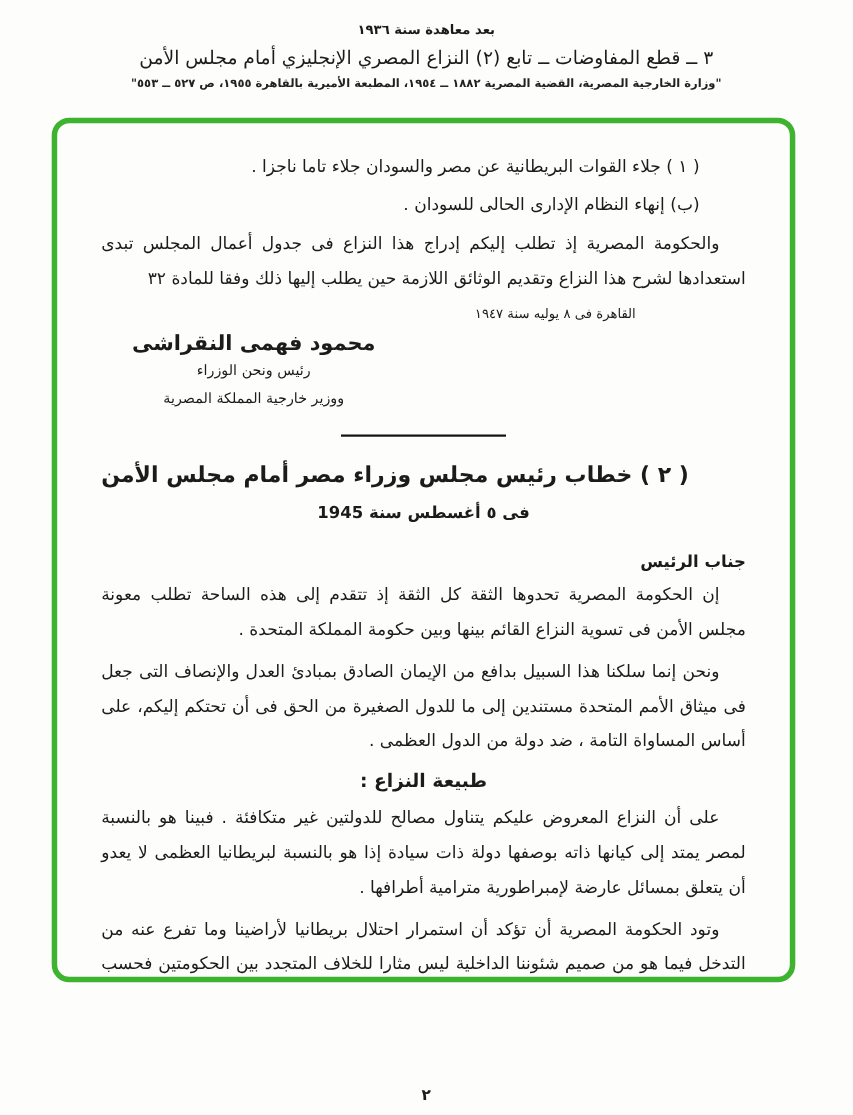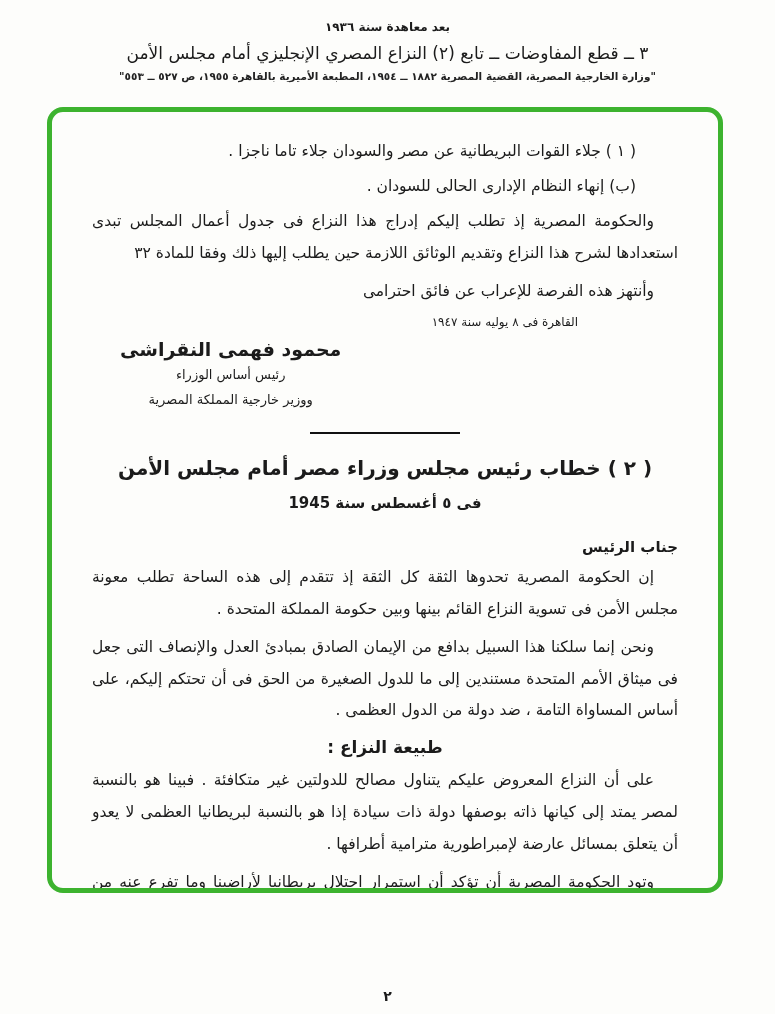--- a/index.html
+++ b/index.html
@@ -71,21 +71,21 @@
   .divider {
     width: 150px;
     height: 0;
     border-top: 2px solid #111;
     margin: 20px auto 18px auto;
   }
 
   .speech-heading {
     font-size: 20px;
     font-weight: bold;
-    text-align: center;
+    text-align: left;
     margin: 0 0 10px 0;
     line-height: 1.6;
   }
   .speech-date {
     font-size: 15px;
     font-weight: bold;
     text-align: center;
     margin: 0 0 26px 0;
   }
   .salutation {
@@ -118,26 +118,25 @@
   <div class="hdr-note">بعد معاهدة سنة ١٩٣٦</div>
   <div class="hdr-title">٣ ــ قطع المفاوضات ــ تابع (٢) النزاع المصري الإنجليزي أمام مجلس الأمن</div>
   <div class="hdr-cite">"وزارة الخارجية المصرية، القضية المصرية ١٨٨٢ ــ ١٩٥٤، المطبعة الأميرية بالقاهرة ١٩٥٥، ص ٥٢٧ ــ ٥٥٣"</div>
 </header>
 
 <div class="green-box">
 
   <p class="item">( ١ ) جلاء القوات البريطانية عن مصر والسودان جلاء تاما ناجزا .</p>
   <p class="item">(ب) إنهاء النظام الإدارى الحالى للسودان .</p>
   <p class="para">والحكومة المصرية إذ تطلب إليكم إدراج هذا النزاع فى جدول أعمال المجلس تبدى استعدادها لشرح هذا النزاع وتقديم الوثائق اللازمة حين يطلب إليها ذلك وفقا للمادة ٣٢</p>
-  <p class="closing-line">وأنتهز هذه الفرصة للإعراب عن فائق احترامى</p>
   <div class="date-line">القاهرة فى ٨ يوليه سنة ١٩٤٧</div>
 
   <div class="signature">
     <div class="sig-name">محمود فهمى النقراشى</div>
-    <div class="sig-title">رئيس أساس الوزراء</div>
+    <div class="sig-title">رئيس ونحن الوزراء</div>
     <div class="sig-title">ووزير خارجية المملكة المصرية</div>
   </div>
 
   <div class="divider"></div>
 
   <h2 class="speech-heading">( ٢ ) خطاب رئيس مجلس وزراء مصر أمام مجلس الأمن</h2>
   <div class="speech-date">فى ٥ أغسطس سنة 1945</div>
 
   <div class="salutation">جناب الرئيس</div>
   <p class="para">إن الحكومة المصرية تحدوها الثقة كل الثقة إذ تتقدم إلى هذه الساحة تطلب معونة مجلس الأمن فى تسوية النزاع القائم بينها وبين حكومة المملكة المتحدة .</p>

